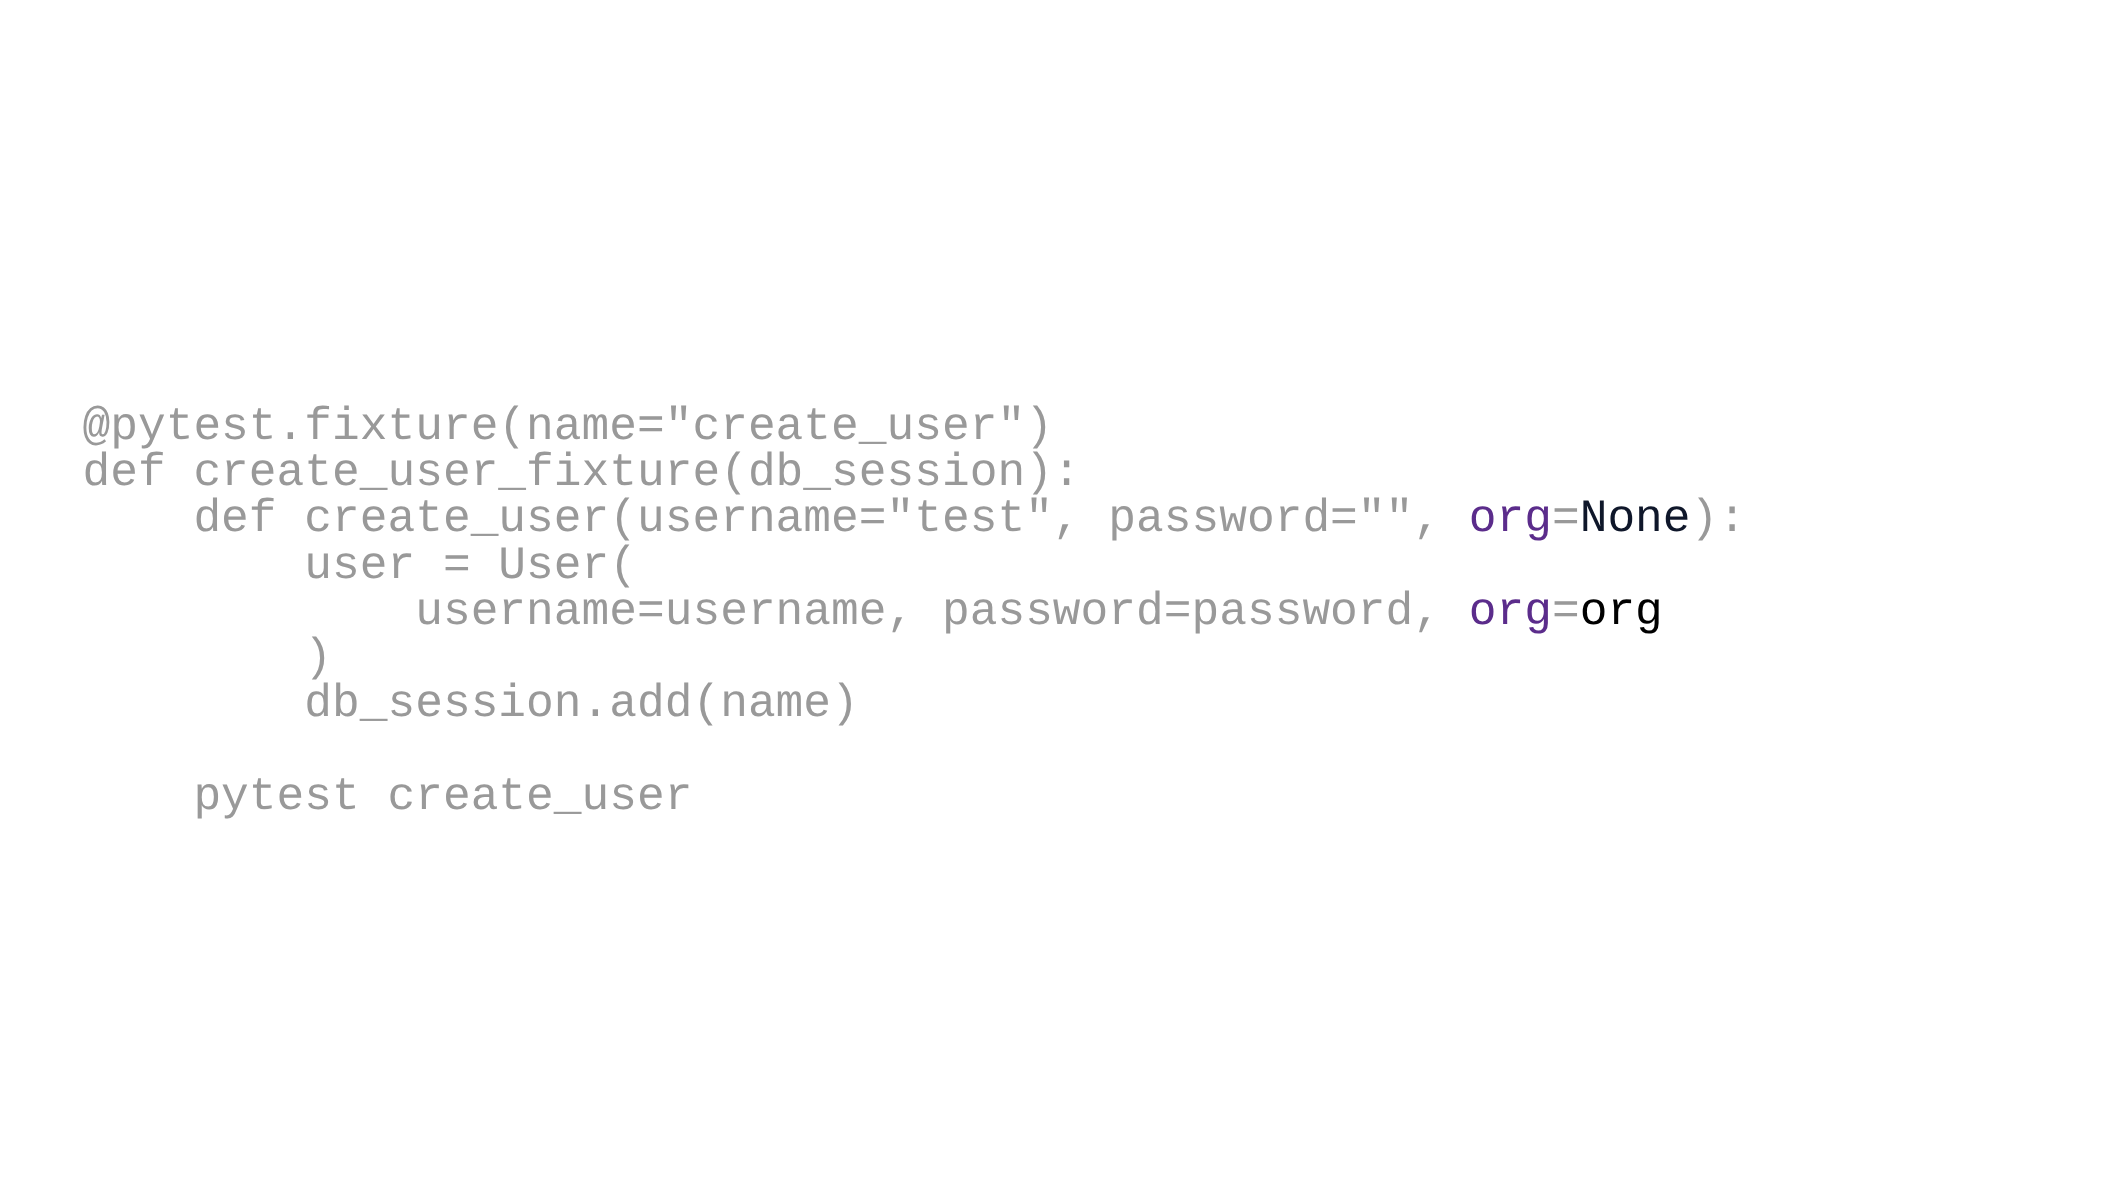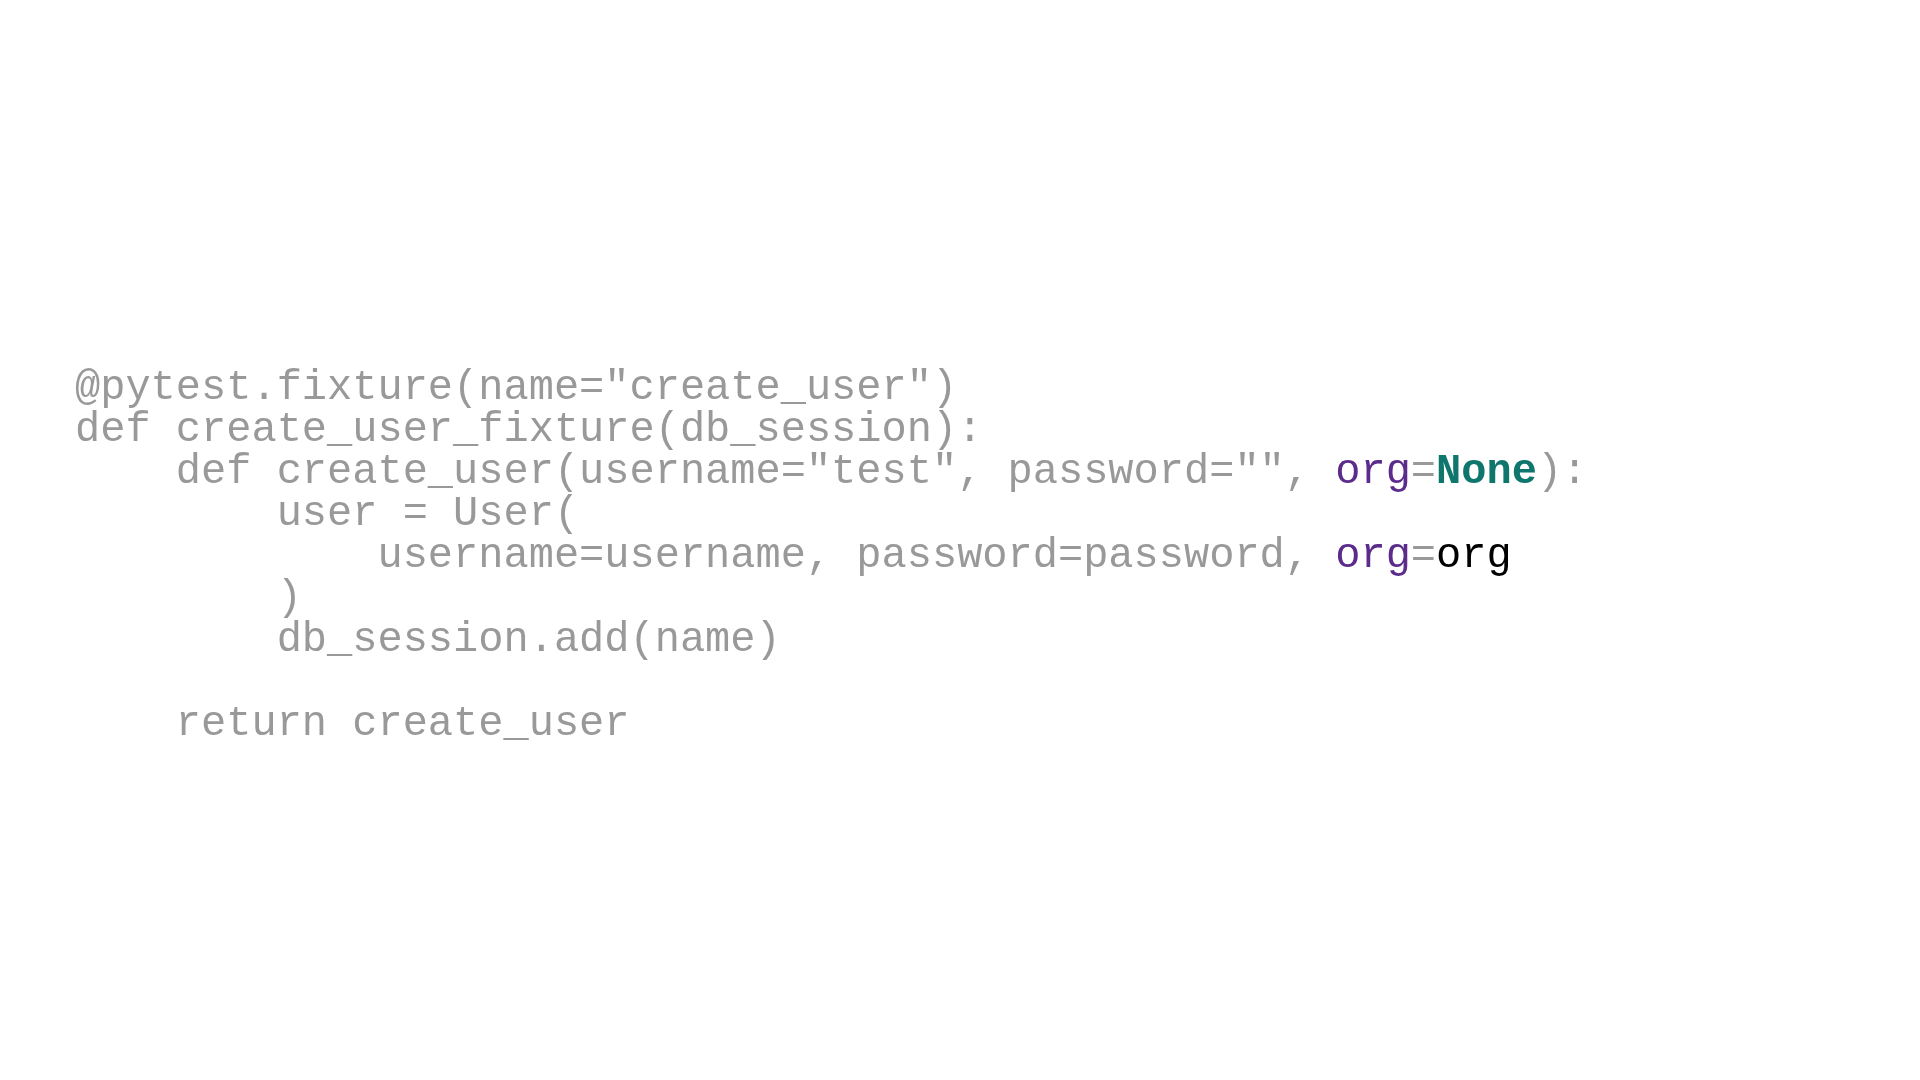--- a/index.html
+++ b/index.html
@@ -23,33 +23,32 @@
       white-space: pre;
       color: #999999;
     }
     .dim {
       color: #999999;
     }
     .highlight-purple {
       color: #5b2c8b;
     }
     .highlight-blue {
-      color: #0f766e;
-      font-weight: bold;
+      color: #0f172a;
     }
     .highlight-black {
       color: #000000;
     }
   </style>
 </head>
 <body>
 
 <div class="code-container">
 <span class="dim">@pytest.fixture(name="create_user")</span>
 <span class="dim">def create_user_fixture(db_session):</span>
 <span><span class="dim">    def create_user(username="test", password="", </span><span class="highlight-purple">org</span><span class="dim">=</span><span class="highlight-blue">None</span><span class="dim">):</span></span>
 <span class="dim">        user = User(</span>
 <span><span class="dim">            username=username, password=password, </span><span class="highlight-purple">org</span><span class="dim">=</span><span class="highlight-black">org</span></span>
 <span class="dim">        )</span>
 <span class="dim">        db_session.add(name)</span>
 <span class="dim"></span>
-<span class="dim">    return create_user</span>
+<span class="dim">    pytest create_user</span>
 </div>
 
 </body></html>

